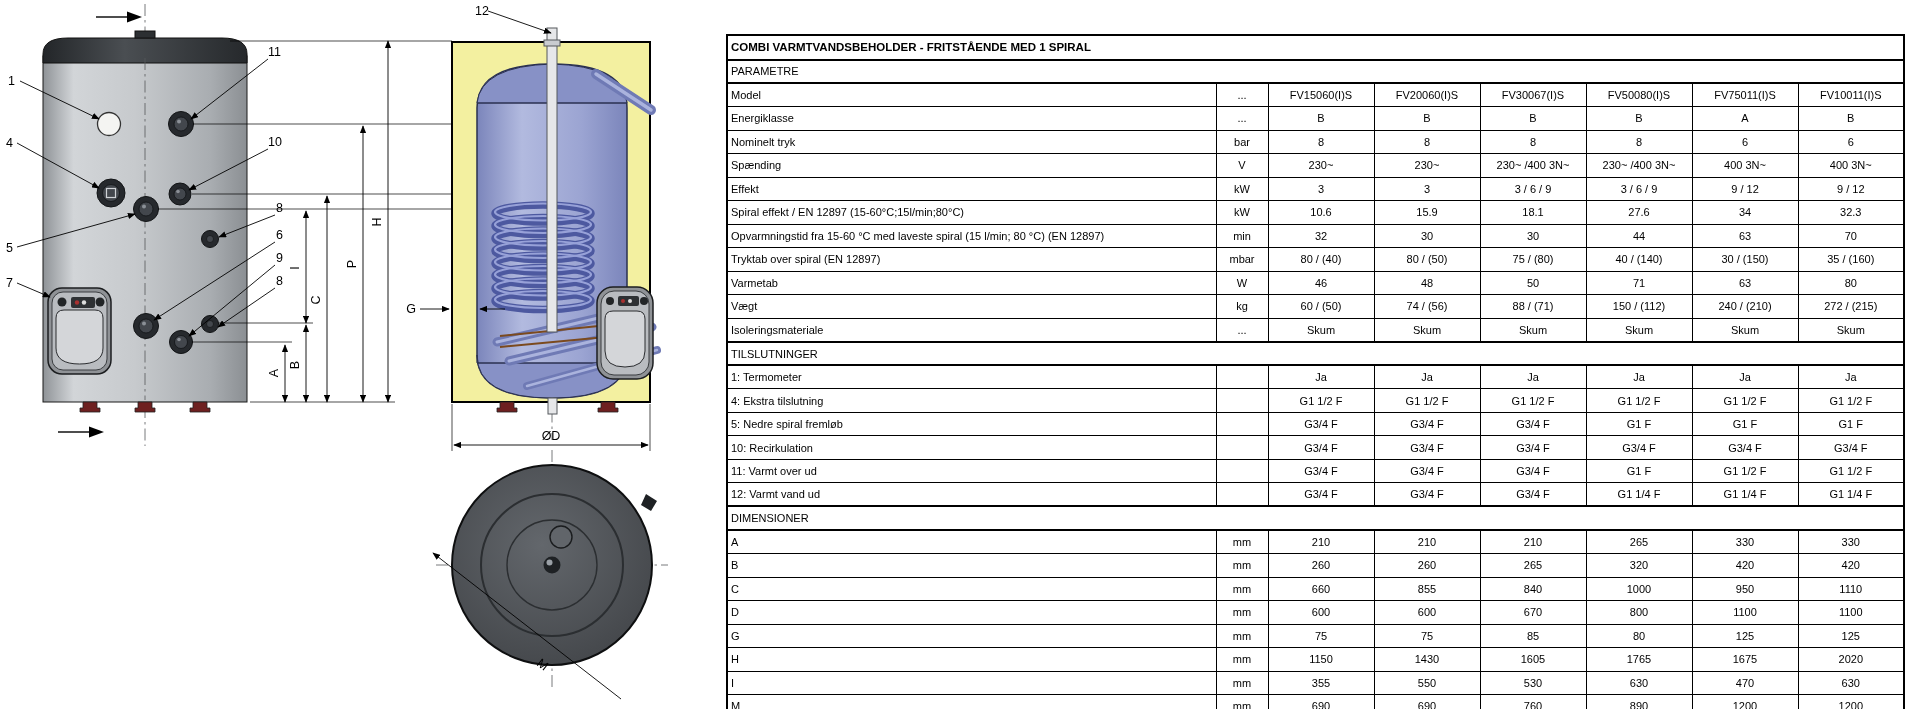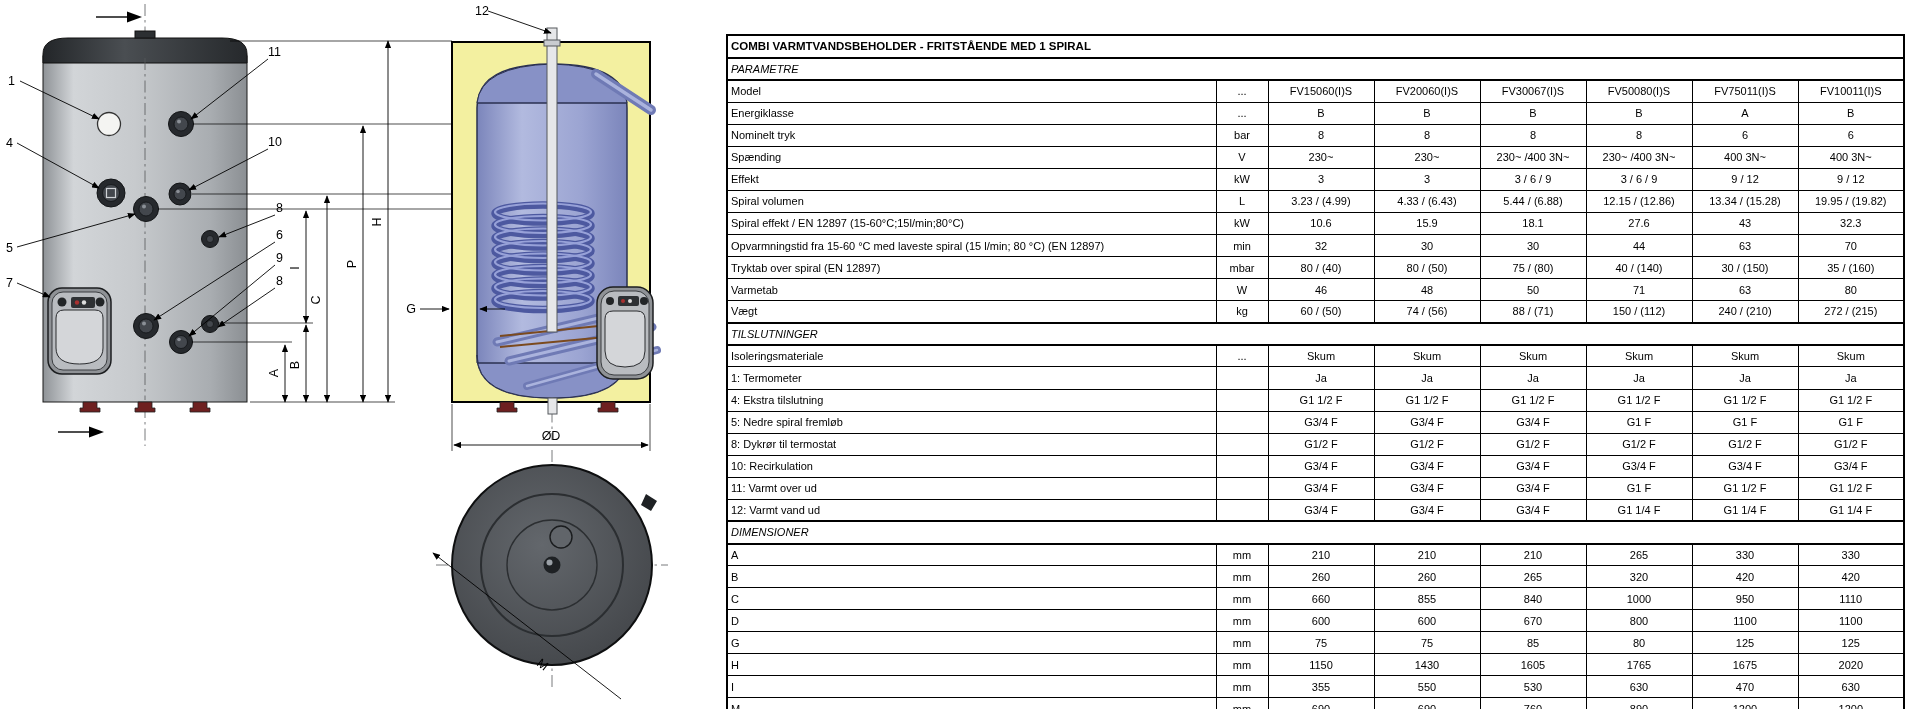--- a/index.html
+++ b/index.html
@@ -15,21 +15,21 @@
   .ld  { stroke:#000; stroke-width:0.9; fill:none; }
   .co  { font-size:12.5px; fill:#000; }
   .dl  { font-size:12.5px; fill:#000; text-anchor:middle; }
 
   
   table.spec { position:absolute; left:726px; top:34px; width:1178px; height:709px;
     border-collapse:collapse; table-layout:fixed; font-size:11px; border:2px solid #000; }
   table.spec td { border:1px solid #000; padding:0 3px; height:14px; line-height:1.1;
     white-space:nowrap; overflow:hidden; vertical-align:middle; }
   table.spec td.title { font-weight:bold; font-size:11.5px; border-bottom-width:2px; }
-  table.spec td.section { border-top-width:2px; border-bottom-width:2px;font-style:italic; }
+  table.spec td.section { border-top-width:2px; border-bottom-width:2px; }
   table.spec td.label { text-align:left; }
   table.spec td.unit, table.spec td.val { text-align:center; padding:0 1px; }
 </style>
 </head>
 <body>
 
 <div class="page">
 
   <svg class="drawing" width="726" height="709" viewBox="0 0 726 709">
     <defs>
@@ -324,37 +324,27 @@
           <td class="label">Effekt</td>
           <td class="unit">kW</td>
           <td class="val">3</td>
           <td class="val">3</td>
           <td class="val">3 / 6 / 9</td>
           <td class="val">3 / 6 / 9</td>
           <td class="val">9 / 12</td>
           <td class="val">9 / 12</td>
         </tr>
         <tr>
-          <td class="label">Spiral volumen</td>
-          <td class="unit">L</td>
-          <td class="val">3.23 / (4.99)</td>
-          <td class="val">4.33 / (6.43)</td>
-          <td class="val">5.44 / (6.88)</td>
-          <td class="val">12.15 / (12.86)</td>
-          <td class="val">13.34 / (15.28)</td>
-          <td class="val">19.95 / (19.82)</td>
-        </tr>
-        <tr>
           <td class="label">Spiral effekt / EN 12897 (15-60°C;15l/min;80°C)</td>
           <td class="unit">kW</td>
           <td class="val">10.6</td>
           <td class="val">15.9</td>
           <td class="val">18.1</td>
           <td class="val">27.6</td>
-          <td class="val">43</td>
+          <td class="val">34</td>
           <td class="val">32.3</td>
         </tr>
         <tr>
           <td class="label">Opvarmningstid fra 15-60 °C med laveste spiral (15 l/min; 80 °C) (EN 12897)</td>
           <td class="unit">min</td>
           <td class="val">32</td>
           <td class="val">30</td>
           <td class="val">30</td>
           <td class="val">44</td>
           <td class="val">63</td>
@@ -384,33 +374,33 @@
           <td class="label">Vægt</td>
           <td class="unit">kg</td>
           <td class="val">60 / (50)</td>
           <td class="val">74 / (56)</td>
           <td class="val">88 / (71)</td>
           <td class="val">150 / (112)</td>
           <td class="val">240 / (210)</td>
           <td class="val">272 / (215)</td>
         </tr>
         <tr>
-          <td class="section label" colspan="8">TILSLUTNINGER</td>
-        </tr>
-        <tr>
           <td class="label">Isoleringsmateriale</td>
           <td class="unit">...</td>
           <td class="val">Skum</td>
           <td class="val">Skum</td>
           <td class="val">Skum</td>
           <td class="val">Skum</td>
           <td class="val">Skum</td>
           <td class="val">Skum</td>
         </tr>
         <tr>
+          <td class="section label" colspan="8">TILSLUTNINGER</td>
+        </tr>
+        <tr>
           <td class="label">1: Termometer</td>
           <td class="unit"></td>
           <td class="val">Ja</td>
           <td class="val">Ja</td>
           <td class="val">Ja</td>
           <td class="val">Ja</td>
           <td class="val">Ja</td>
           <td class="val">Ja</td>
         </tr>
         <tr>
@@ -427,30 +417,20 @@
           <td class="label">5: Nedre spiral fremløb</td>
           <td class="unit"></td>
           <td class="val">G3/4 F</td>
           <td class="val">G3/4 F</td>
           <td class="val">G3/4 F</td>
           <td class="val">G1 F</td>
           <td class="val">G1 F</td>
           <td class="val">G1 F</td>
         </tr>
         <tr>
-          <td class="label">8: Dykrør til termostat</td>
-          <td class="unit"></td>
-          <td class="val">G1/2 F</td>
-          <td class="val">G1/2 F</td>
-          <td class="val">G1/2 F</td>
-          <td class="val">G1/2 F</td>
-          <td class="val">G1/2 F</td>
-          <td class="val">G1/2 F</td>
-        </tr>
-        <tr>
           <td class="label">10: Recirkulation</td>
           <td class="unit"></td>
           <td class="val">G3/4 F</td>
           <td class="val">G3/4 F</td>
           <td class="val">G3/4 F</td>
           <td class="val">G3/4 F</td>
           <td class="val">G3/4 F</td>
           <td class="val">G3/4 F</td>
         </tr>
         <tr>

